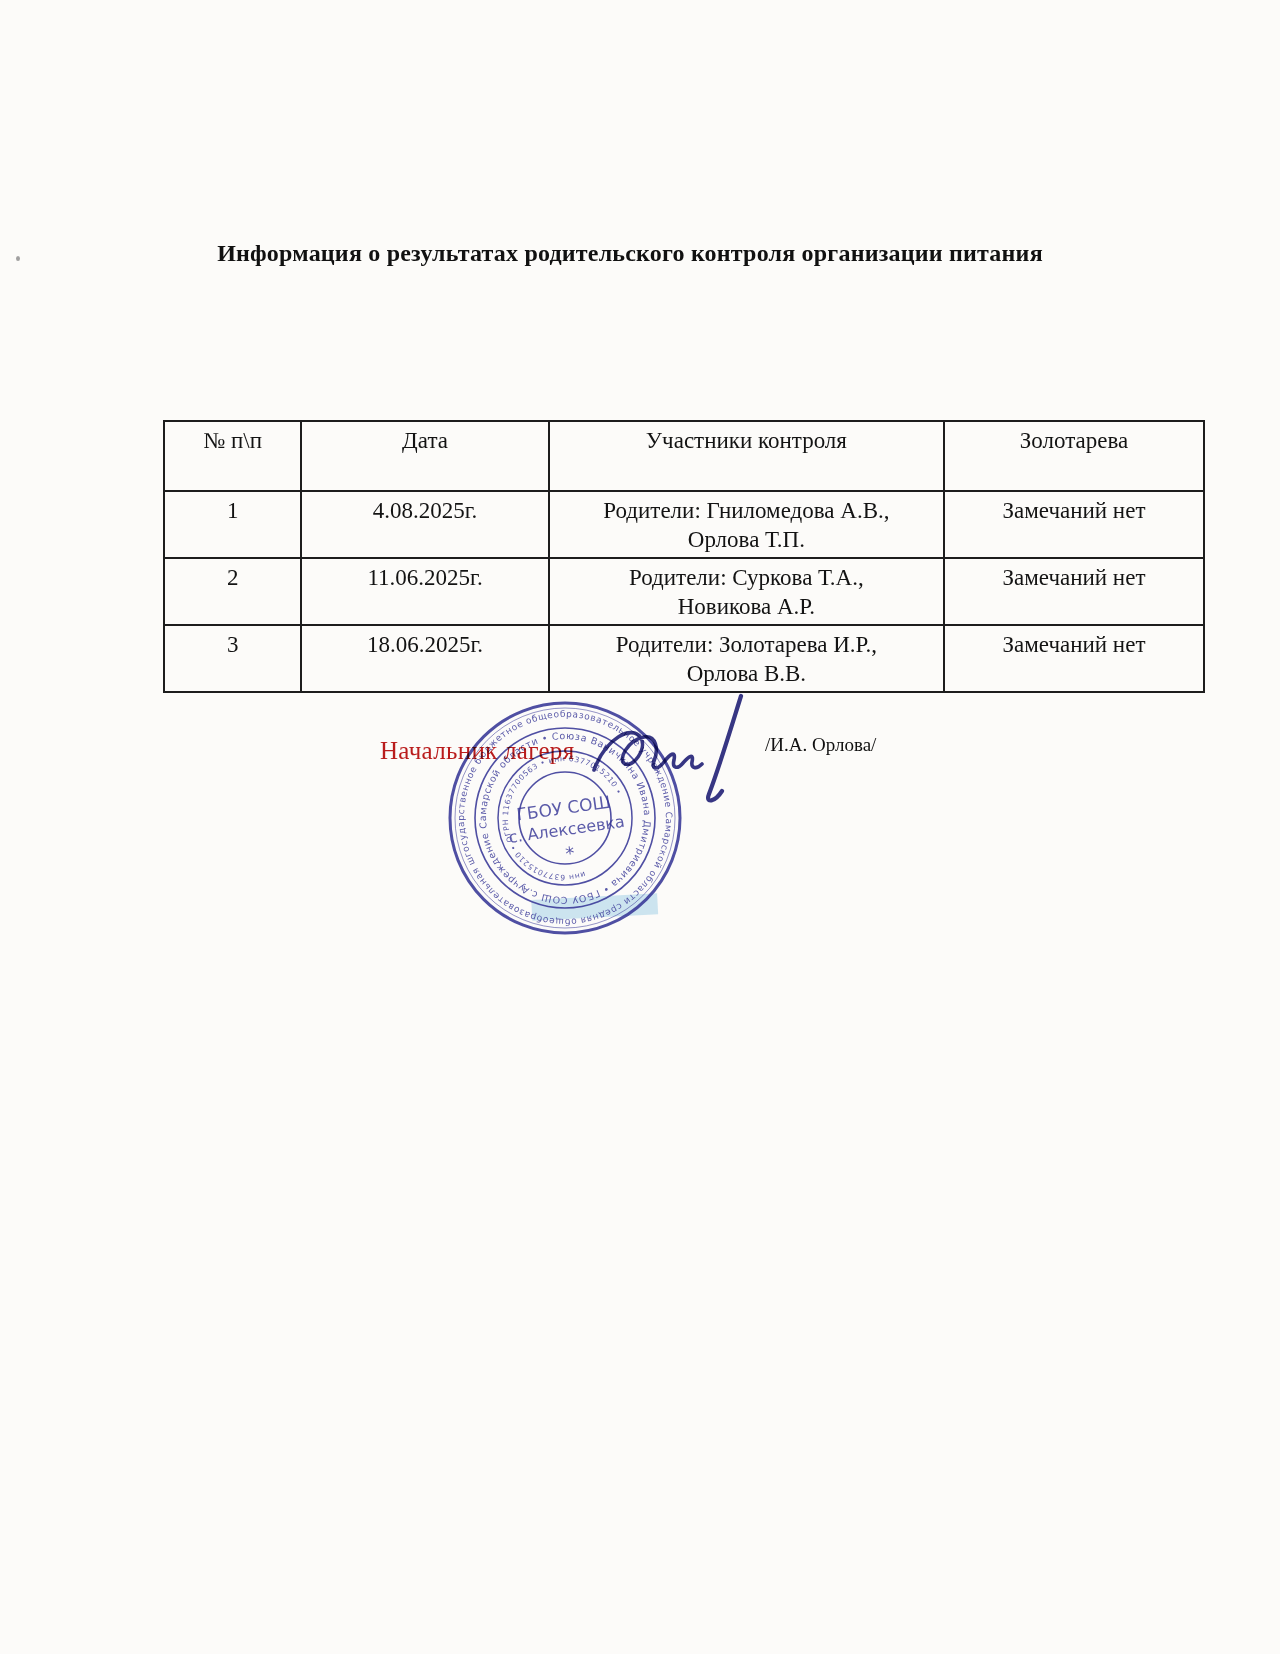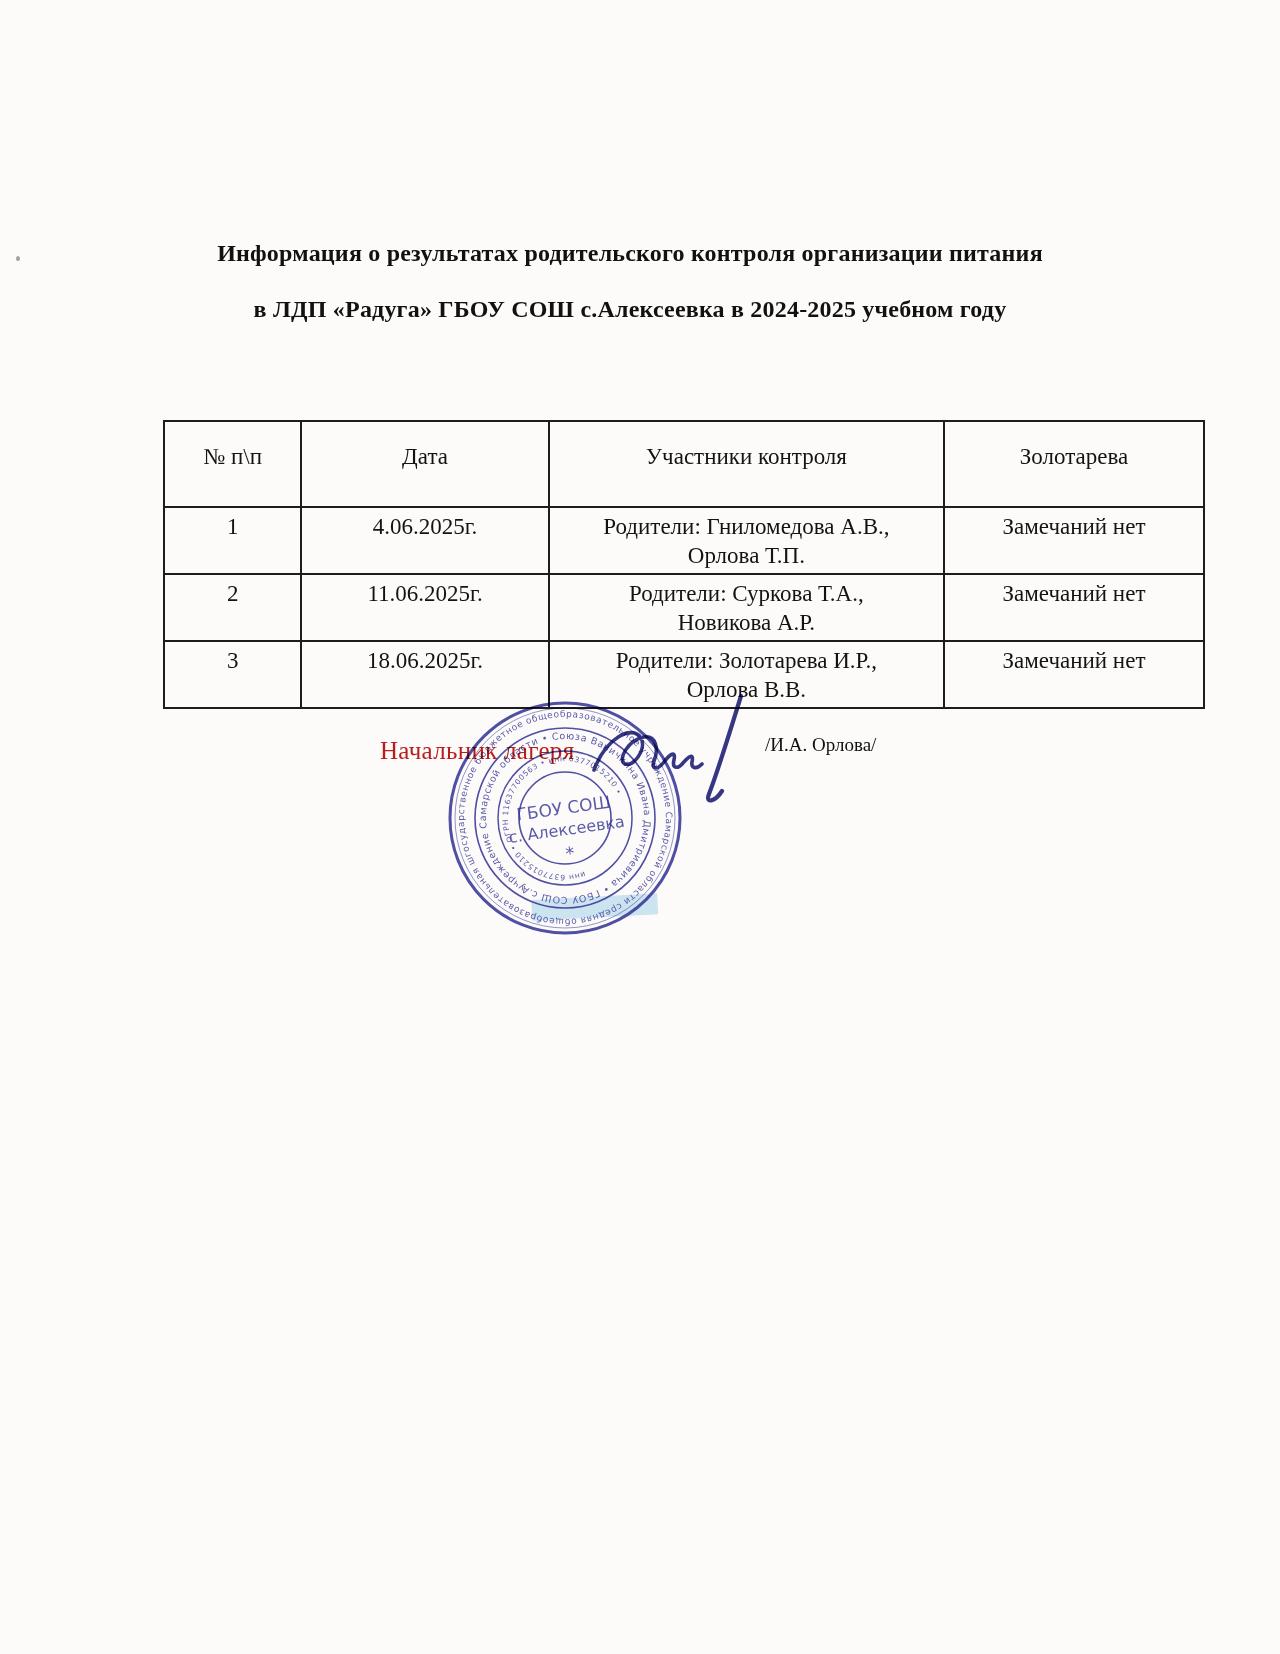--- a/index.html
+++ b/index.html
@@ -49,21 +49,21 @@
     color: #131313;
   }
   table.results th, table.results td {
     border: 2px solid #1d1d1d;
     vertical-align: top;
     text-align: center;
     padding: 4px 6px 2px 6px;
     line-height: 1.28;
     font-weight: normal;
   }
-  table.results thead th { height: 62px; padding-top: 20px; }
+  table.results thead th { height: 62px; padding-top: 4px; }
   .col-num   { width: 13.2%; }
   .col-date  { width: 23.8%; }
   .col-part  { width: 38.0%; }
   .col-res   { width: 25.0%; }
   tr.r1 { height: 57px; }
   tr.r2 { height: 59px; }
   tr.r3 { height: 57px; }
 
   .sig-role {
     position: absolute;
@@ -106,42 +106,41 @@
 </style>
 </head>
 <body>
 
 <div class="page">
 
   <div class="speck"></div>
 
   <div class="title-block">
     <div class="title-line">Информация о результатах родительского контроля организации питания</div>
-    <div class="title-line">в ЛДП «Радуга» ГБОУ СОШ с.Алексеевка в 2024-2025 учебном году</div>
   </div>
 
   <table class="results">
     <colgroup>
       <col class="col-num">
         <col class="col-date">
         <col class="col-part">
         <col class="col-res">
     </colgroup>
     <thead>
       <tr>
         <th>№ п\п</th>
         <th>Дата</th>
         <th>Участники контроля</th>
         <th>Золотарева</th>
       </tr>
     </thead>
     <tbody>
       <tr class="r1">
         <td>1</td>
-        <td>4.06.2025г.</td>
+        <td>4.08.2025г.</td>
         <td>
           <div>Родители: Гниломедова А.В.,</div>
           <div>Орлова Т.П.</div>
         </td>
         <td>Замечаний нет</td>
       </tr>
       <tr class="r2">
         <td>2</td>
         <td>11.06.2025г.</td>
         <td>

